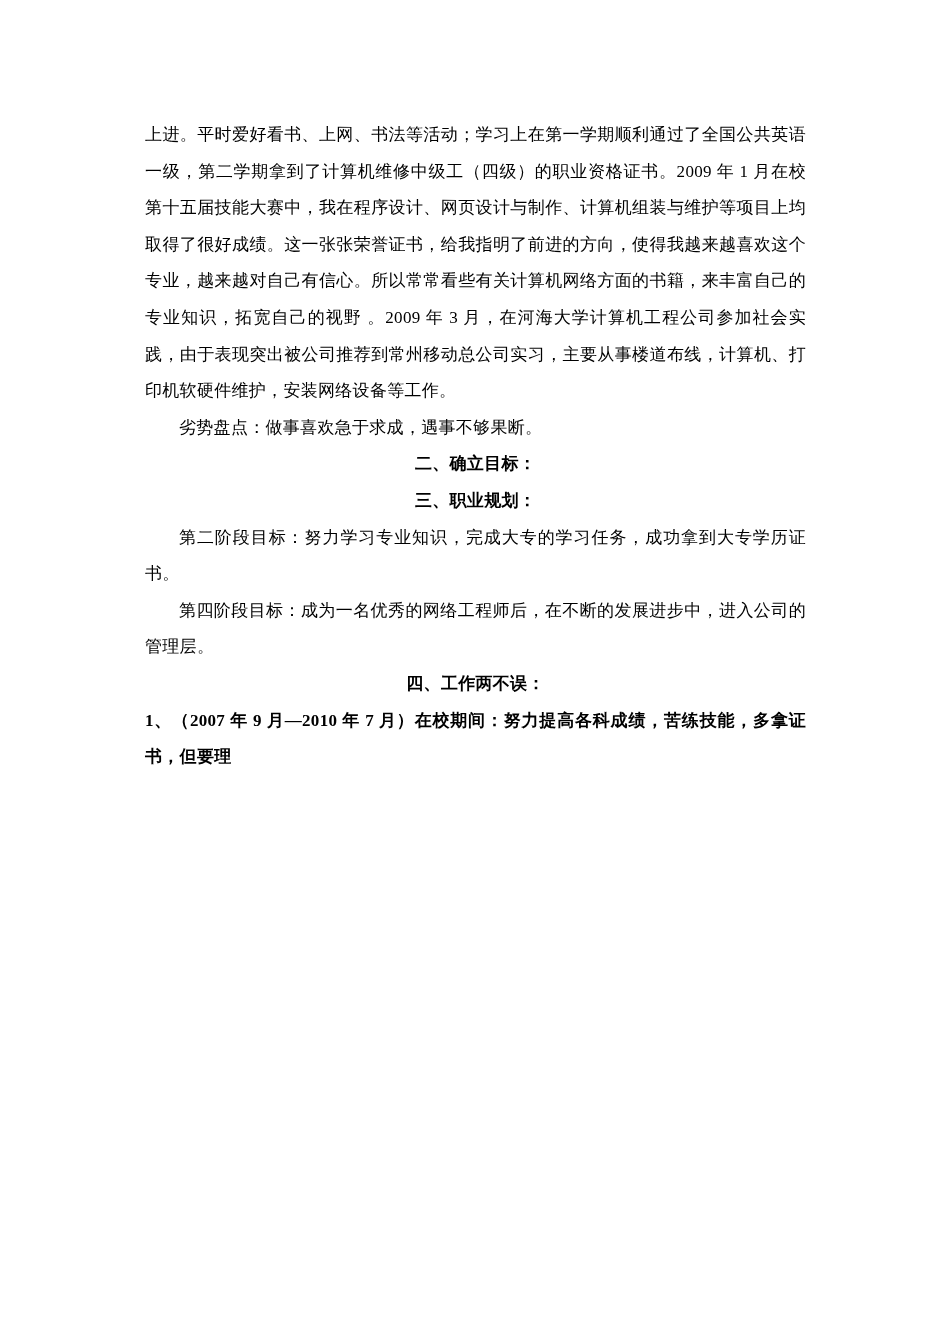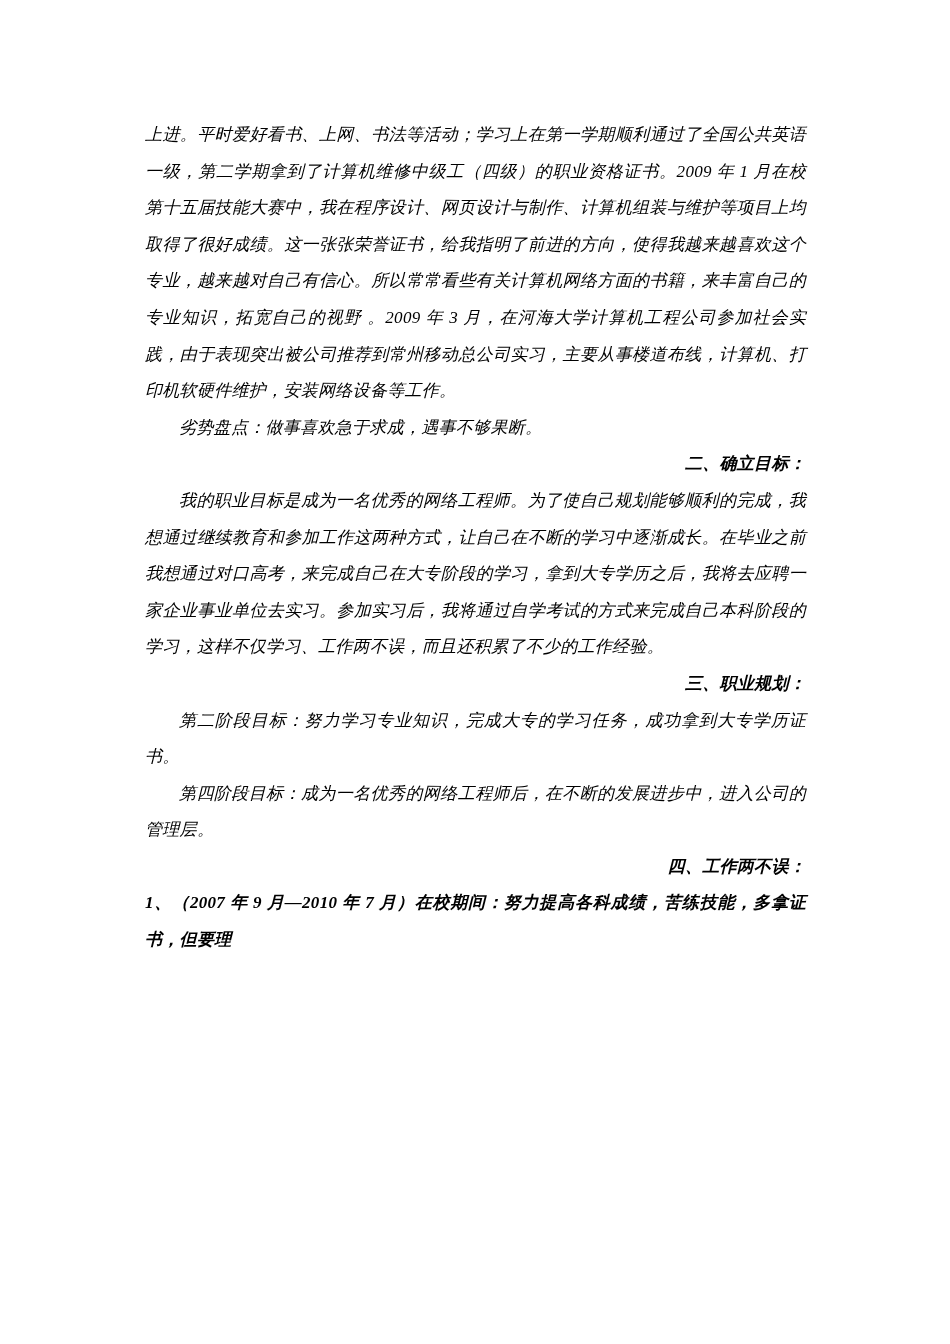--- a/index.html
+++ b/index.html
@@ -13,50 +13,48 @@
     font-family: "Liberation Serif", "DejaVu Serif", serif;
     color: #000000;
   }
   .page {
     width: 950px;
     height: 1344px;
     box-sizing: border-box;
     background: #ffffff;
     padding: 117px 144px 0 145px;
     overflow: hidden;
-    font-style: italic;
   }
   .para {
     margin: 0;
     font-size: 17px;
     line-height: 36.6px;
     text-align: justify;
     text-justify: inter-ideograph;
     word-break: break-all;
     letter-spacing: 0.3px;
   }
   .para.indent {
     text-indent: 2em;
   }
   .para.heading {
     font-weight: bold;
-    text-align: right;
+    text-align: center;
   }
   .para .bold {
     font-weight: bold;
   }
 </style>
 </head>
 <body>
 
 <div class="page">
   <div id="doc-content">
       <p class="para body"><span>上进。平时爱好看书、上网、书法等活动；学习上在第一学期顺利通过了全国公共英语一级，第二学期拿到了计算机维修中级工（四级）的职业资格证书。2009 年 1 月在校第十五届技能大赛中，我在程序设计、网页设计与制作、计算机组装与维护等项目上均取得了很好成绩。这一张张荣誉证书，给我指明了前进的方向，使得我越来越喜欢这个专业，越来越对自己有信心。所以常常看些有关计算机网络方面的书籍，来丰富自己的专业知识，拓宽自己的视野 。2009 年 3 月，在河海大学计算机工程公司参加社会实践，由于表现突出被公司推荐到常州移动总公司实习，主要从事楼道布线，计算机、打印机软硬件维护，安装网络设备等工作。</span></p>
       <p class="para body indent"><span>劣势盘点：做事喜欢急于求成，遇事不够果断。</span></p>
       <p class="para heading"><span class="bold">二、确立目标：</span></p>
-      <p class="para body indent"><span>我的职业目标是成为一名优秀的网络工程师。为了使自己规划能够顺利的完成，我想通过继续教育和参加工作这两种方式，让自己在不断的学习中逐渐成长。在毕业之前我想通过对口高考，来完成自己在大专阶段的学习，拿到大专学历之后，我将去应聘一家企业事业单位去实习。参加实习后，我将通过自学考试的方式来完成自己本科阶段的学习，这样不仅学习、工作两不误，而且还积累了不少的工作经验。</span></p>
       <p class="para heading"><span class="bold">三、职业规划：</span></p>
       <p class="para body indent"><span>第二阶段目标：努力学习专业知识，完成大专的学习任务，成功拿到大专学历证书。</span></p>
       <p class="para body indent"><span>第四阶段目标：成为一名优秀的网络工程师后，在不断的发展进步中，进入公司的管理层。</span></p>
       <p class="para heading"><span class="bold">四、工作两不误：</span></p>
       <p class="para body"><span class="bold">1、（2007 年 9 月—2010 年 7 月）在校期间：努力提高各科成绩，苦练技能，多拿证书，但要理</span></p>
     </div>
 </div>
 
 </body></html>

